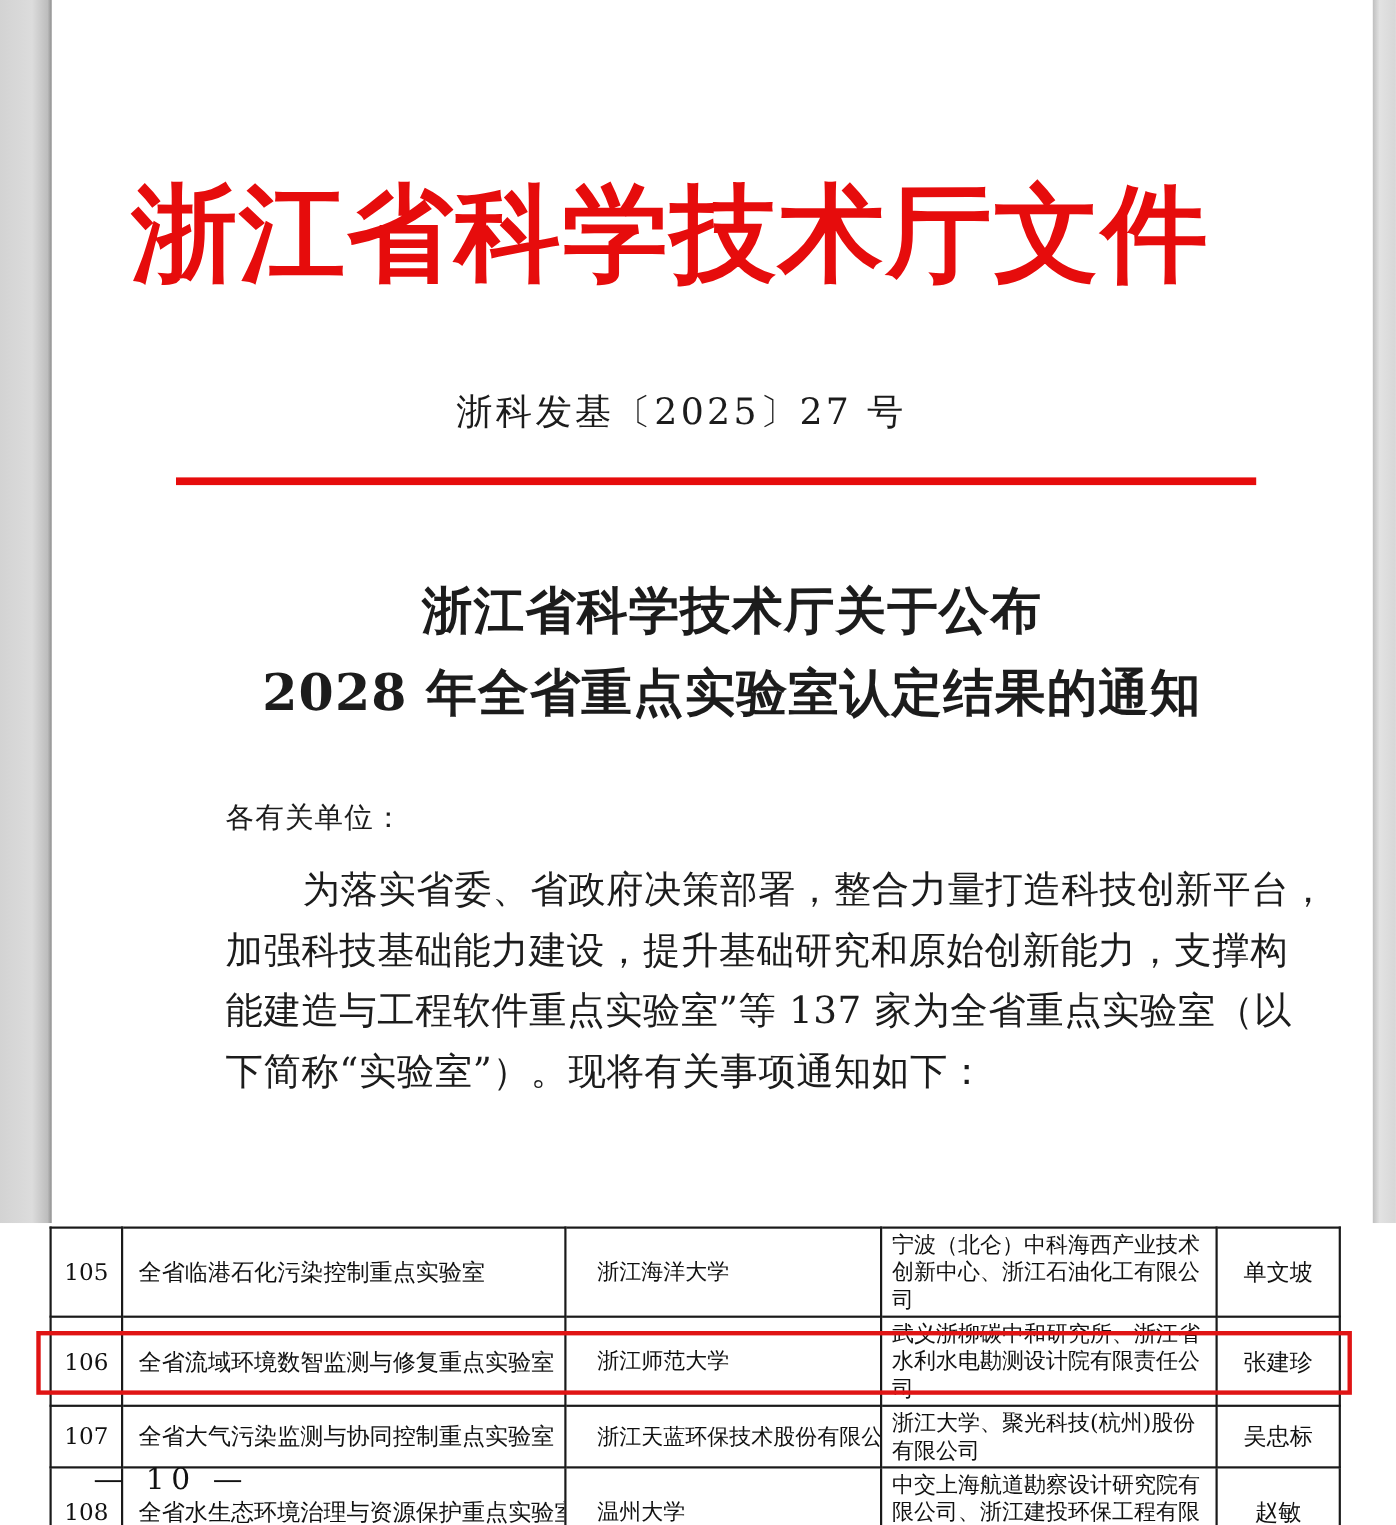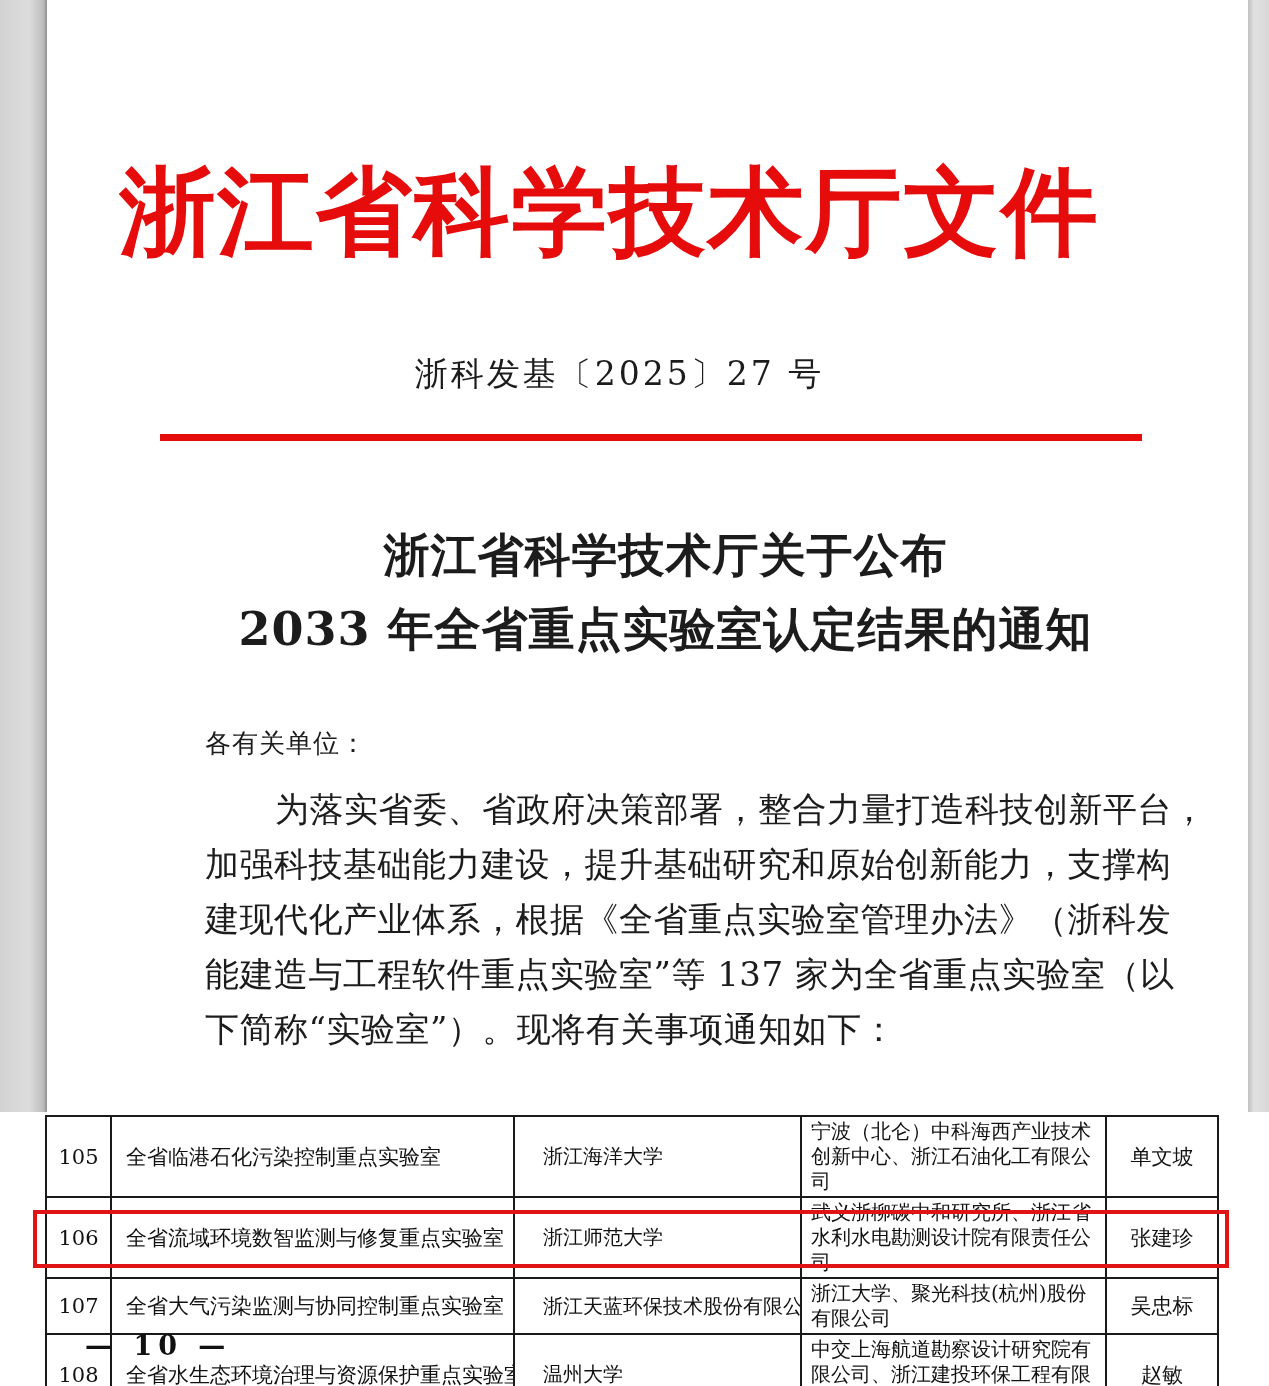--- a/index.html
+++ b/index.html
@@ -40,46 +40,45 @@
   #lab-table col.c-par  { width:305px; }
   #lab-table col.c-dir  { width:112px; }
   #lab-table td.no, #lab-table td.dir { text-align:center;margin-top:36px; }
   #lab-table td.lab  { padding-left:14px; white-space:nowrap; overflow:hidden;margin-left:20px; }
   #lab-table td.host { padding-left:28px; font-size:20px; white-space:nowrap; overflow:hidden; }
   #lab-table td.par  { padding:2px 6px 2px 9px; font-size:20px; line-height:25px; }
 
   #highlight-box { left:33px; top:98px; width:1196px; height:58px;
                    border:4px solid #e01414; background:transparent; z-index:5; }
 
-  #page-number { left:85px; top:218px; font-size:27px; letter-spacing:6px; color:#111;font-weight:bold; }
+  #page-number { left:85px; top:218px; font-size:27px; letter-spacing:6px; color:#111; }
 </style>
 </head>
 <body>
 
 <div id="letter-page" class="abs">
   <div id="edge-left" class="abs"></div>
   <div id="edge-right" class="abs"></div>
 
   <div id="letterhead" class="abs" style="color: rgb(230, 12, 12);">浙江省科学技术厅文件</div>
 
   <div id="doc-number" class="abs">浙科发基〔2025〕27 号</div>
 
   <div id="red-rule" class="abs" style="background: rgb(230, 12, 12);"></div>
 
   <div id="doc-title" class="abs">
     <div>浙江省科学技术厅关于公布</div>
-    <div>2033 年全省重点实验室认定结果的通知</div>
+    <div>2028 年全省重点实验室认定结果的通知</div>
   </div>
 
   <div id="salutation" class="abs">各有关单位：</div>
 
   <div id="body-text" class="abs">
     <div class="bline indent">为落实省委、省政府决策部署，整合力量打造科技创新平台，</div>
     <div class="bline">加强科技基础能力建设，提升基础研究和原始创新能力，支撑构</div>
-    <div class="bline">建现代化产业体系，根据《全省重点实验室管理办法》（浙科发</div>
     <div class="bline">能建造与工程软件重点实验室”等 137 家为全省重点实验室（以</div>
     <div class="bline">下简称“实验室”）。现将有关事项通知如下：</div>
   </div>
 </div>
 
 <div id="table-section" class="abs">
   <table id="lab-table">
     <colgroup>
       <col class="c-no">
         <col class="c-lab">

